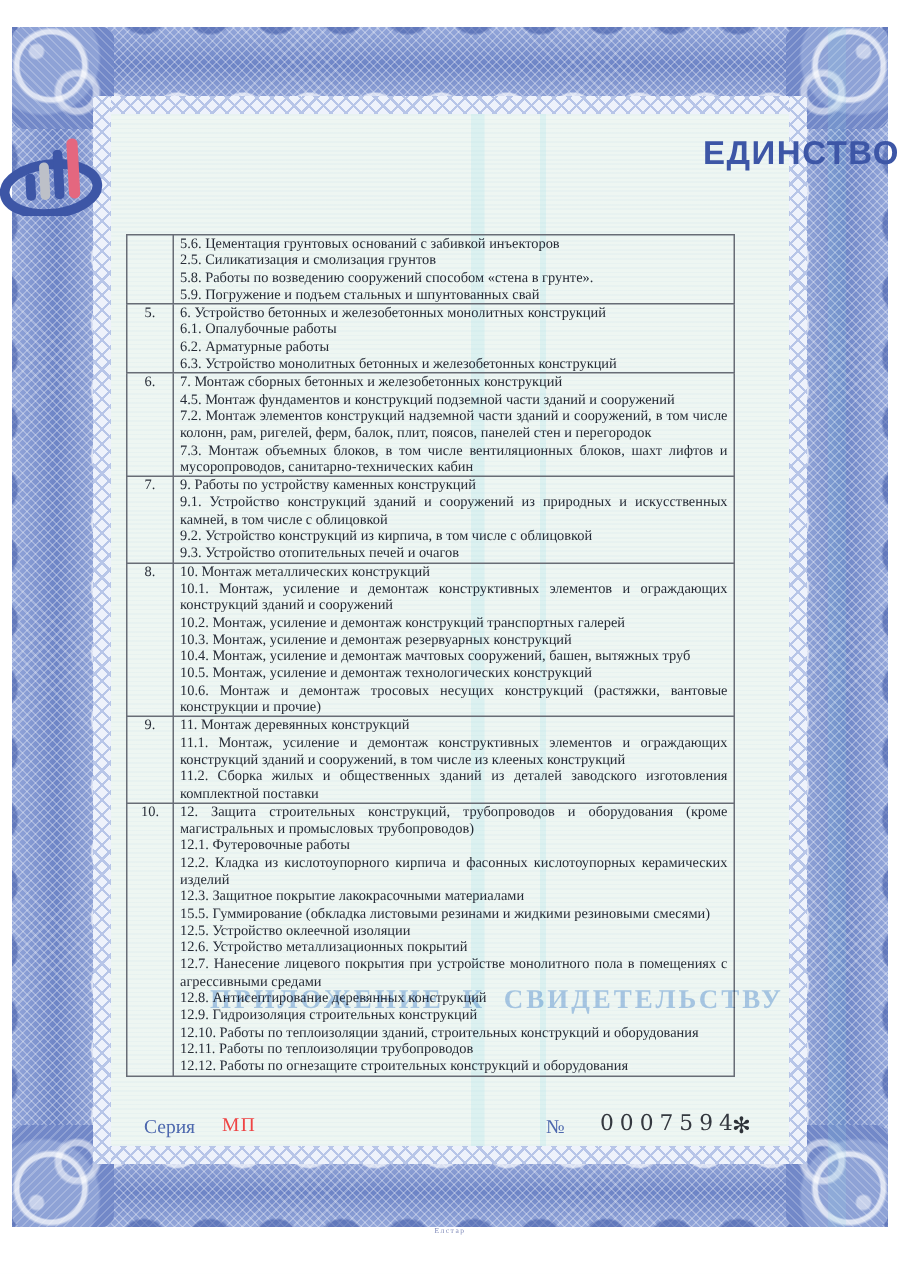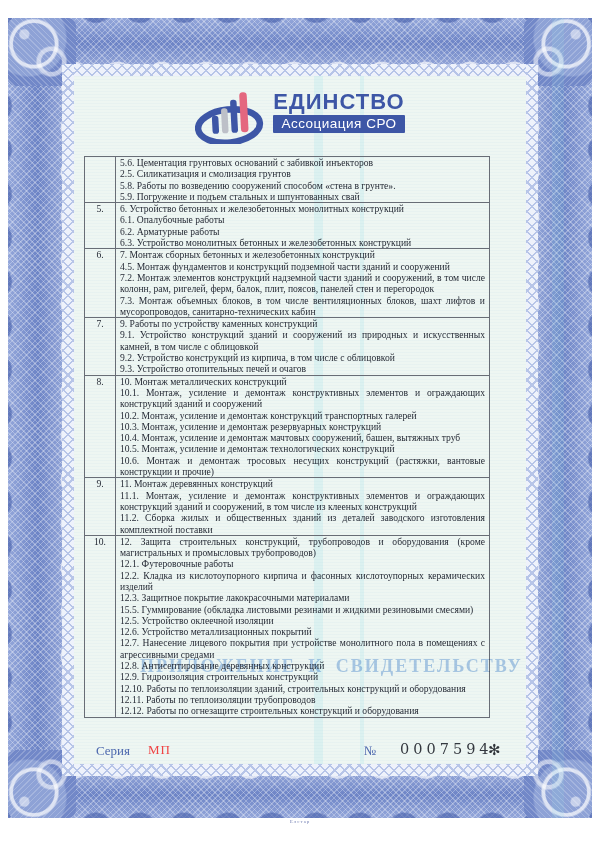--- a/index.html
+++ b/index.html
@@ -74,21 +74,21 @@
   .content{position:absolute;left:74px;top:76px;width:452px;height:688px;
     background-color:#eef6f2;
     background-image:repeating-linear-gradient(0deg, rgba(150,190,220,.07) 0 1px, rgba(0,0,0,0) 1px 3px);}
 
   .scan-stripe{position:absolute;background:rgba(140,220,235,.18);pointer-events:none;}
   .stripe-a{left:314px;top:76px;width:9px;height:688px;}
   .stripe-b{left:360px;top:76px;width:4px;height:688px;}
   .stripe-c{left:552px;top:18px;width:12px;height:800px;background:rgba(140,220,235,.14);}
 
   
-  .logo{position:absolute;left:0;top:90px;width:600px;display:flex;justify-content:center;
+  .logo{position:absolute;left:0;top:90px;width:600px;display:flex;justify-content:space-between;
         align-items:flex-start;gap:6px;}
   .logo-text{display:inline-block;text-align:center;}
   .logo-title{font-family:"Liberation Sans",sans-serif;font-weight:bold;font-size:22px;
         letter-spacing:1px;color:#3d56a6;line-height:24px;display:block;}
   .logo-subtitle{display:block;background:#3d56a6;color:#ffffff;
         font-family:"Liberation Sans",sans-serif;font-size:13.5px;letter-spacing:.5px;
         padding:1px 6px 2px;margin-top:1px;border-radius:1px;}
 
   
   .work-table{position:absolute;left:84px;top:156px;width:406px;border-collapse:collapse;}
@@ -145,21 +145,20 @@
       <ellipse cx="34" cy="36" rx="31" ry="16.5" fill="none" stroke="#3d56a6" stroke-width="6.5" transform="rotate(-6 34 36)"></ellipse>
       <g transform="rotate(-3 36 30)">
         <rect x="17" y="25" width="6.5" height="18" rx="3" fill="#3d56a6"></rect>
         <rect x="26.5" y="18" width="6.5" height="25" rx="3" fill="#bdc0c8"></rect>
         <rect x="36" y="10" width="6.5" height="33" rx="3" fill="#3d56a6"></rect>
         <rect x="45.5" y="3" width="7.5" height="40" rx="3.5" fill="#e4677f"></rect>
       </g>
     </svg>
     <span class="logo-text">
       <span class="logo-title">ЕДИНСТВО</span>
-      <span class="logo-subtitle">Ассоциация СРО</span>
     </span>
   </div>
 
   <table class="work-table">
     <tbody>
         <tr>
           <td class="num"></td>
           <td class="items">
             <div class="item">5.6. Цементация грунтовых оснований с забивкой инъекторов</div>
             <div class="item">2.5. Силикатизация и смолизация грунтов</div>

